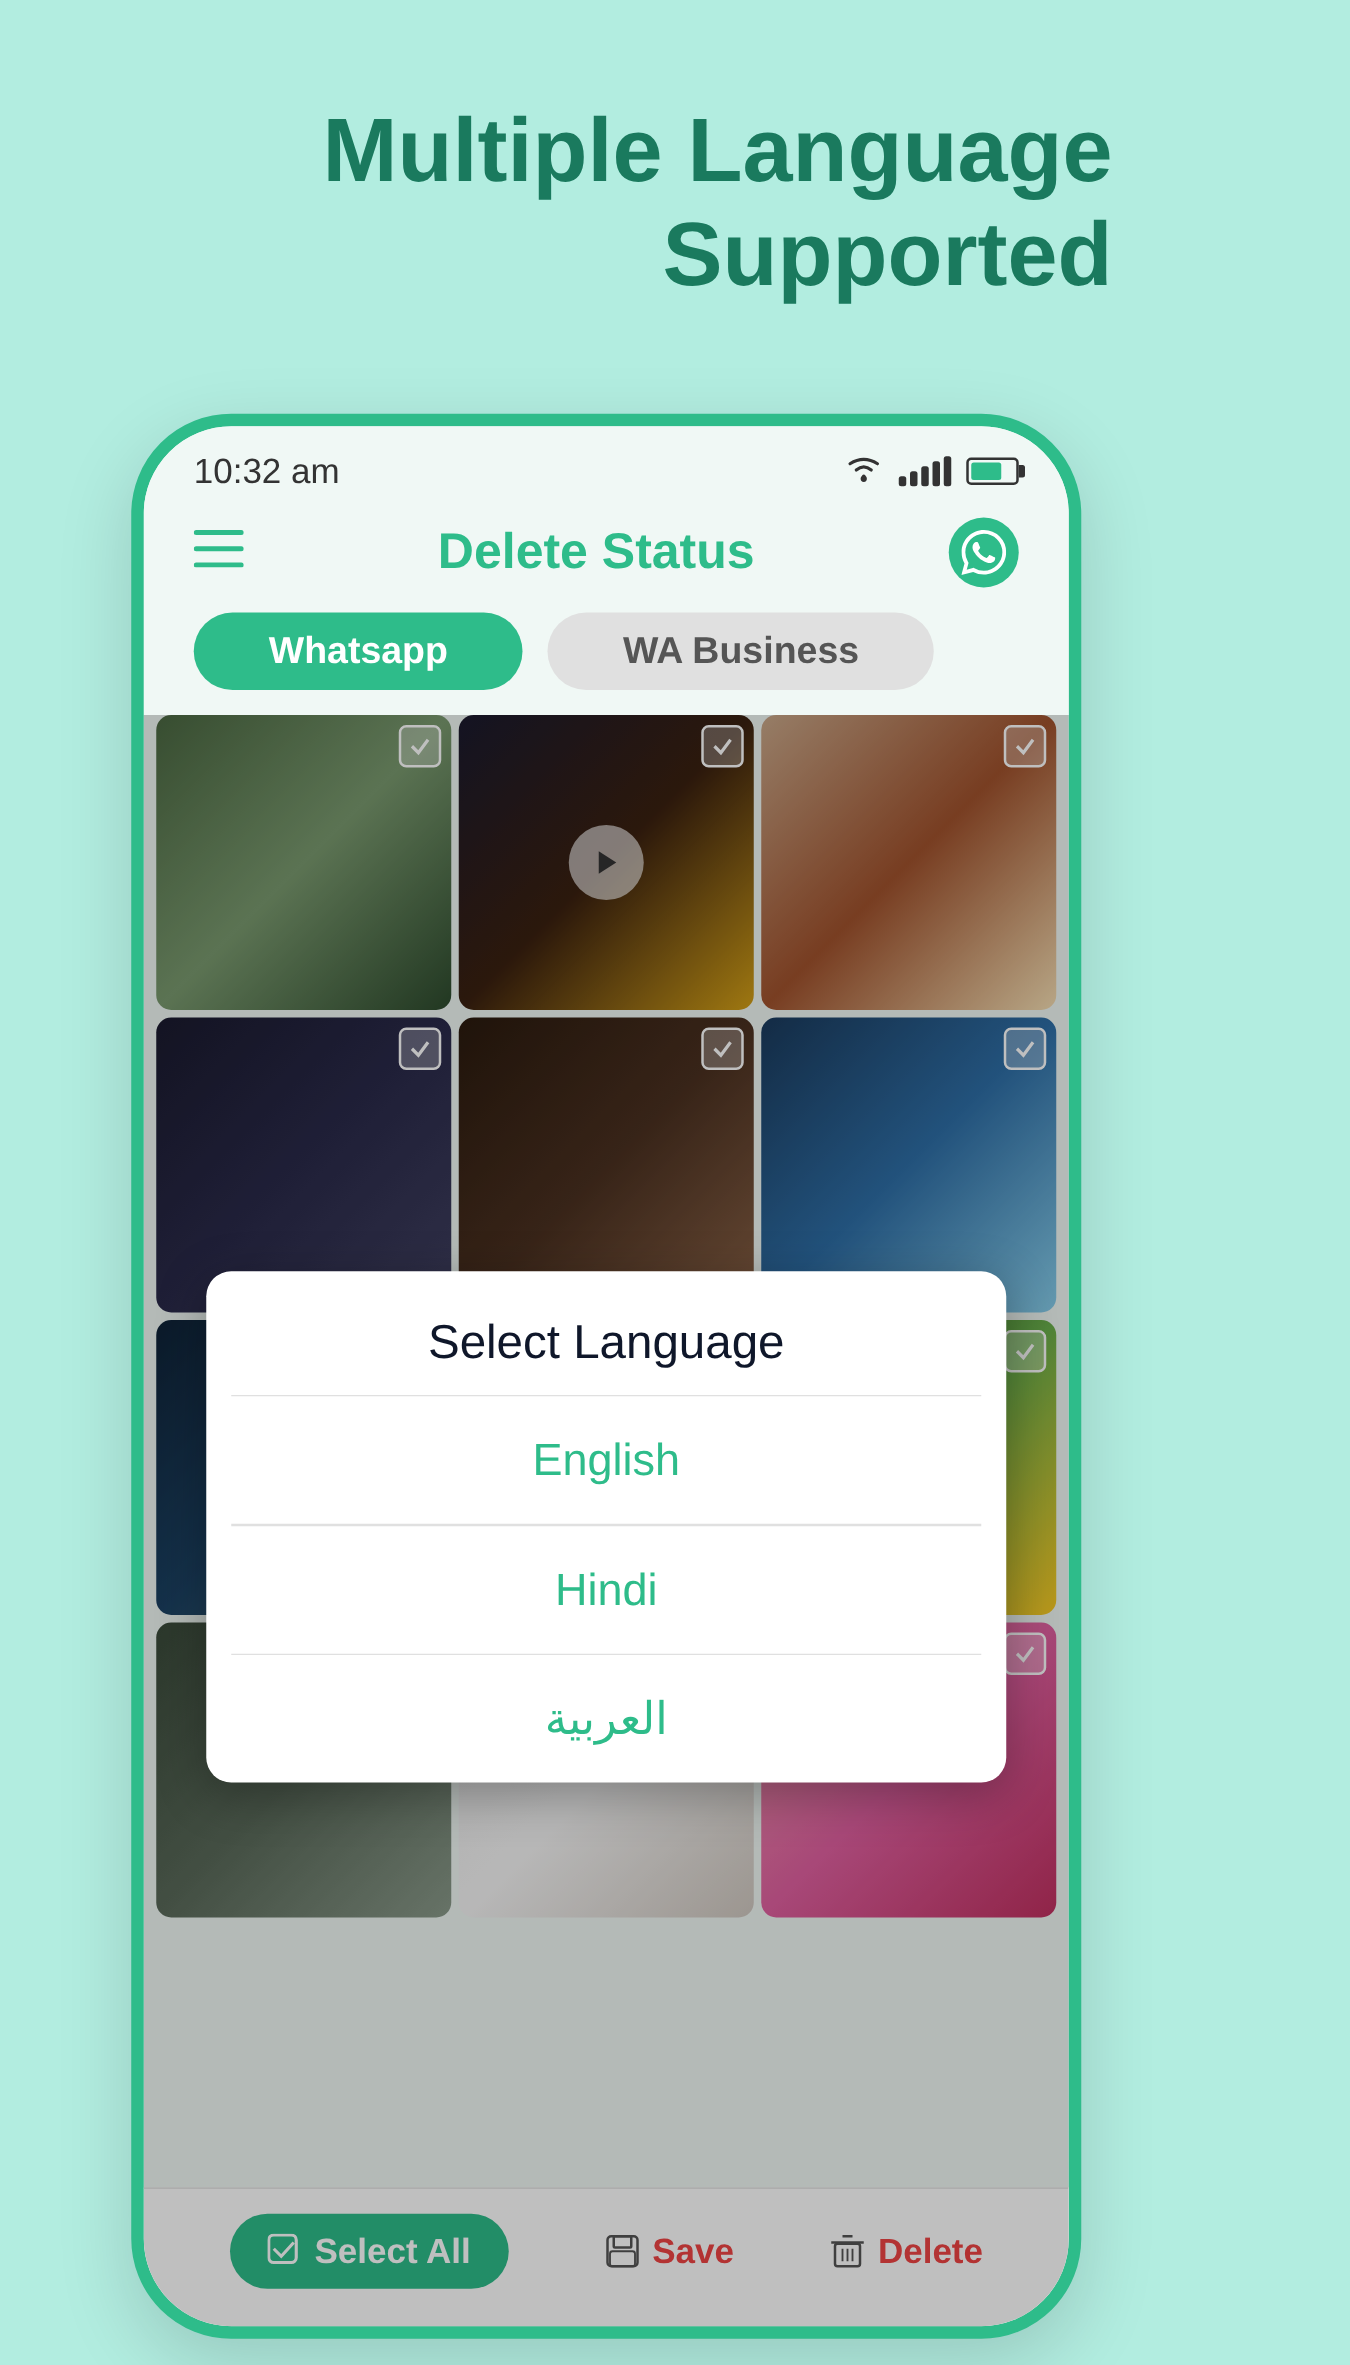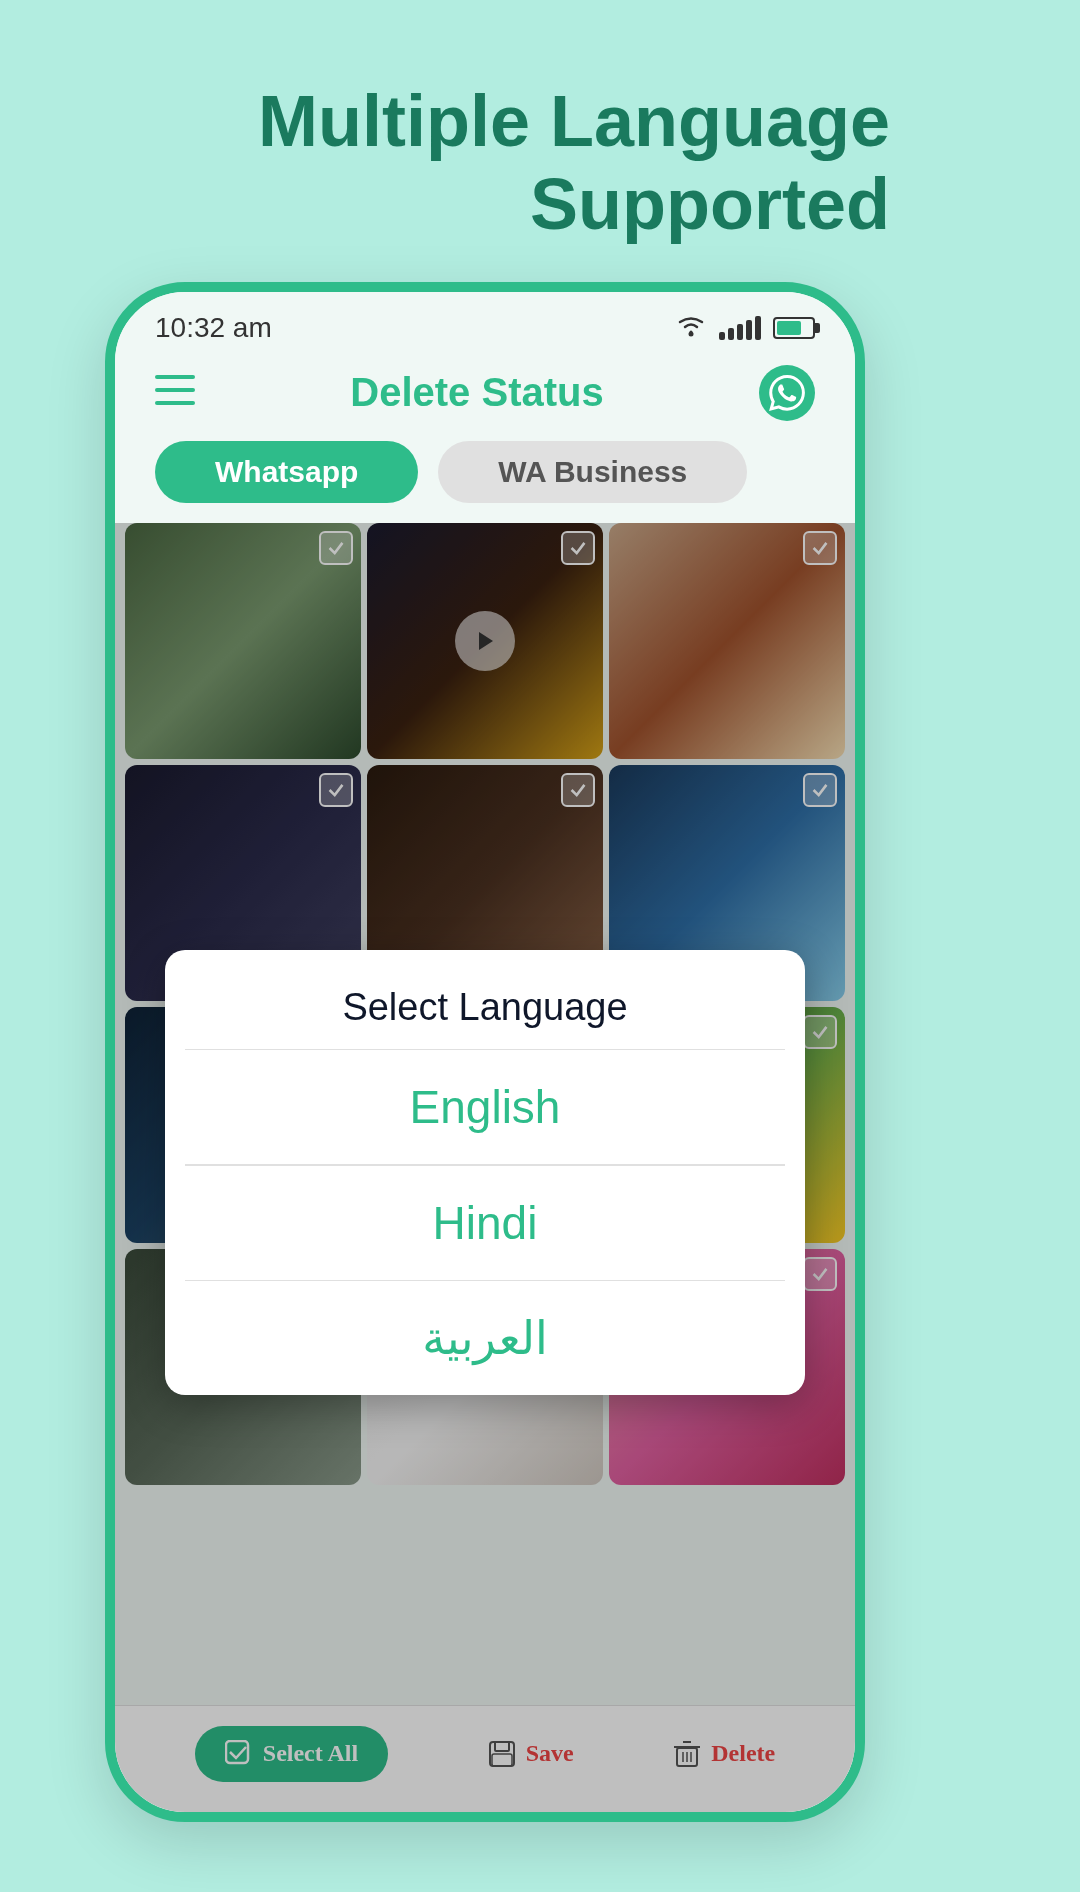--- a/index.html
+++ b/index.html
@@ -21,21 +21,21 @@
       color: #1a7a5e;
       font-size: 72px;
       font-weight: 800;
       margin-top: 80px;
       line-height: 1.15;
       width: 700px;
     }
 
     
     .phone-wrapper {
-      margin-top: 36px;
+      margin-top: 85px;
       position: relative;
       width: 870px;
       height: 1560px;
     }
 
     .phone-shell {
       width: 760px;
       height: 1540px;
       border-radius: 80px;
       border: 10px solid #2ebc8a;
@@ -275,21 +275,21 @@
 
     .modal-divider {
       height: 1.5px;
       background: #e0e0e0;
       margin: 0 20px;
     }
 
     .modal-option {
       text-align: center;
       padding: 30px 20px;
-      font-size: 46px;
+      font-size: 36px;
       color: #2ebc8a;
       cursor: pointer;
     }
 
     
     .bottom-bar {
       position: absolute;
       bottom: 0;
       left: 0;
       right: 0;
@@ -298,26 +298,25 @@
       align-items: center;
       padding: 20px 30px 30px 30px;
       background: white;
       border-top: 1px solid #e0e0e0;
     }
 
     .bottom-btn {
       display: flex;
       align-items: center;
       gap: 10px;
-      font-size: 24px;
+      font-size: 28px;
       font-weight: 600;
       cursor: pointer;
       border: none;
       background: transparent;
-      font-family: Liberation Serif, serif;
     }
 
     .bottom-btn.primary {
       background: #2ebc8a;
       color: white;
       padding: 14px 30px;
       border-radius: 50px;
     }
 
     .bottom-btn.secondary {

